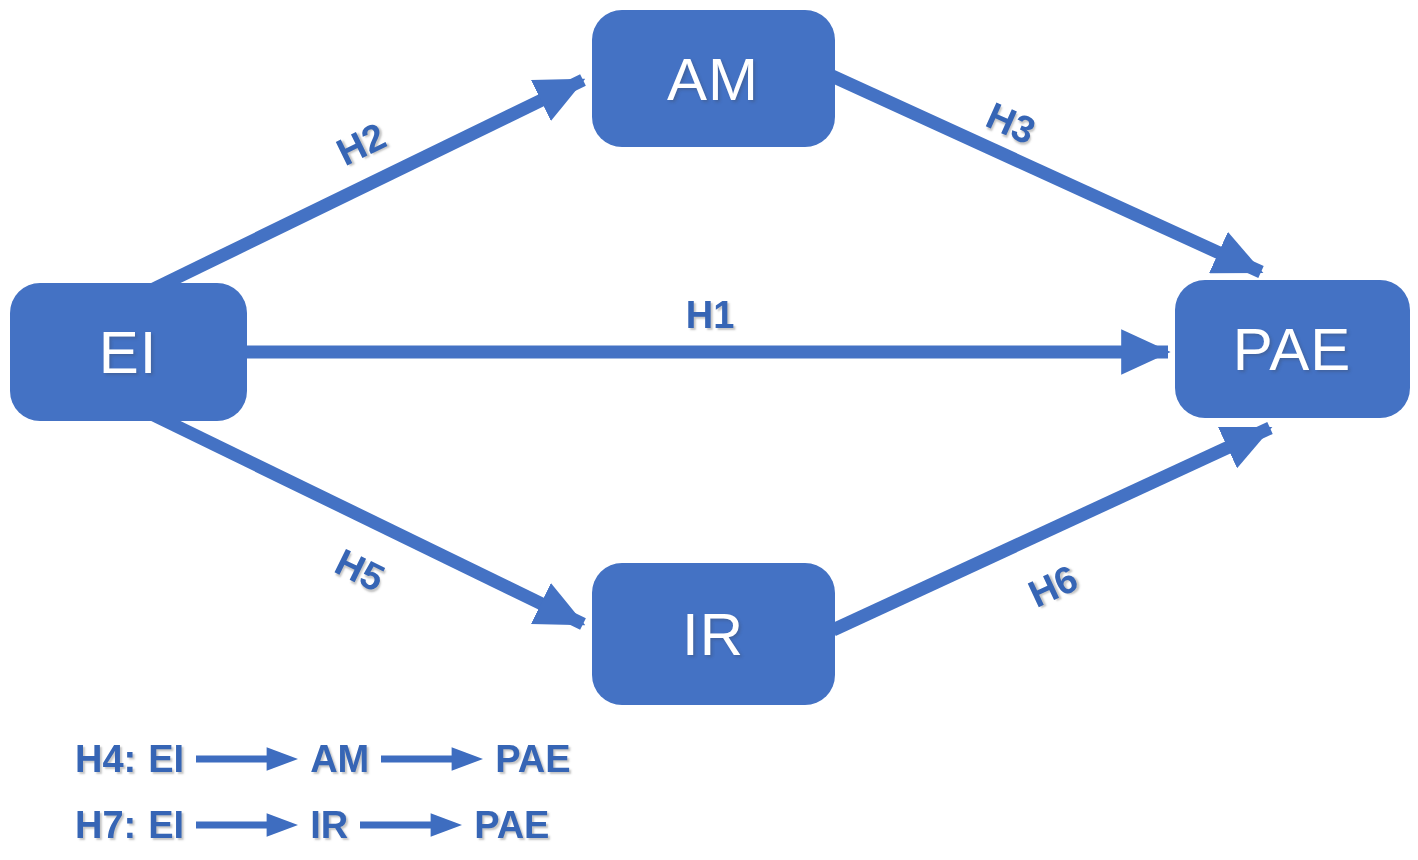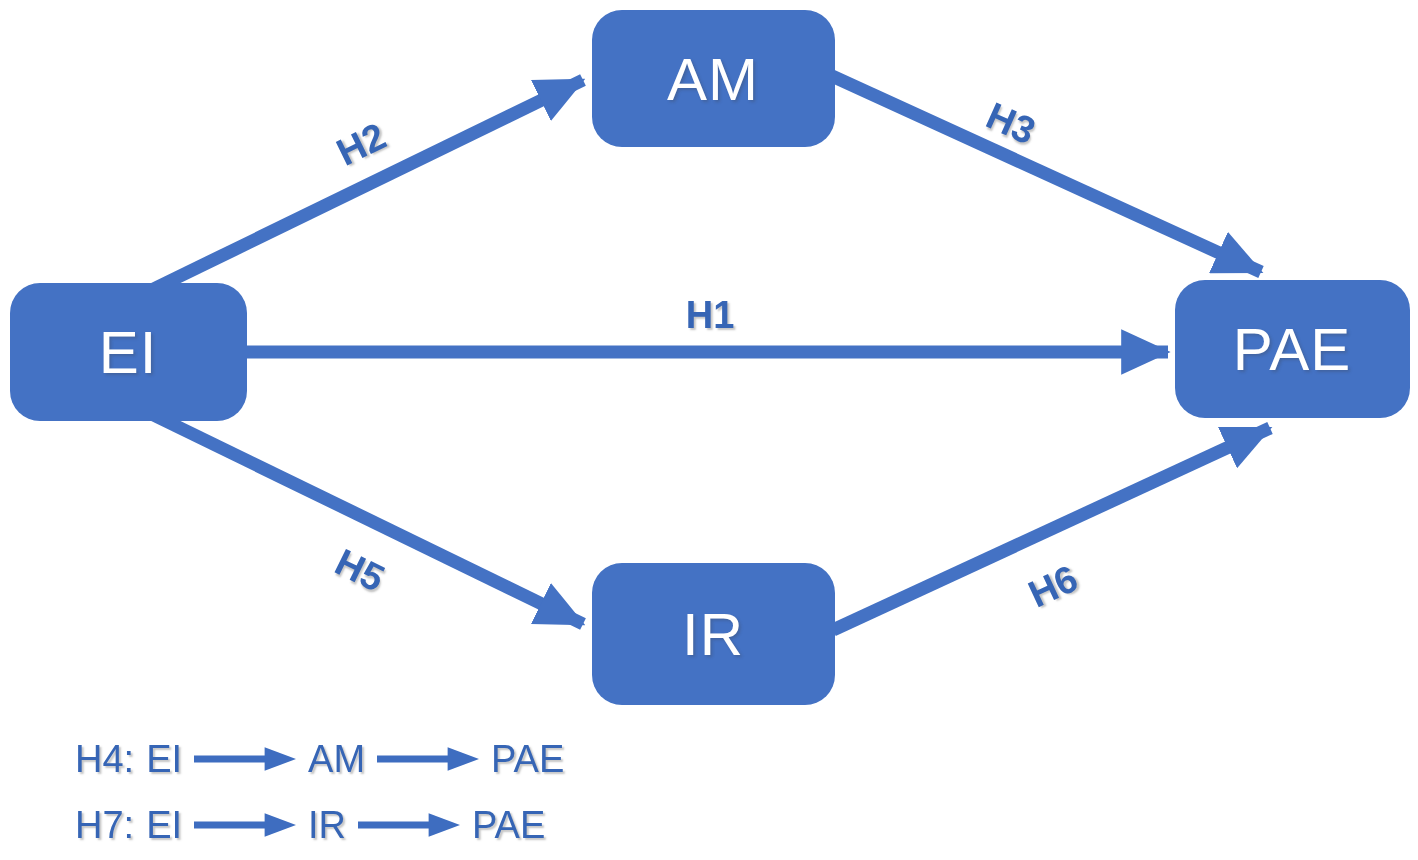--- a/index.html
+++ b/index.html
@@ -50,21 +50,21 @@
     left: 75px;
     top: 733px;
   }
   .legend-row {
     display: flex;
     align-items: center;
     gap: 12px;
     height: 52px;
     margin-bottom: 14px;
     font-size: 38px;
-    font-weight: normal;
+    font-weight: bold;
     color: #3665B5;
     text-shadow: 2px 2px 2px rgba(90,90,90,0.35);
   }
   .legend-arrow {
     width: 102px;
     height: 26px;
     flex: 0 0 auto;
   }
   .legend-arrow .shaft {
     stroke: #3E6DC0;

